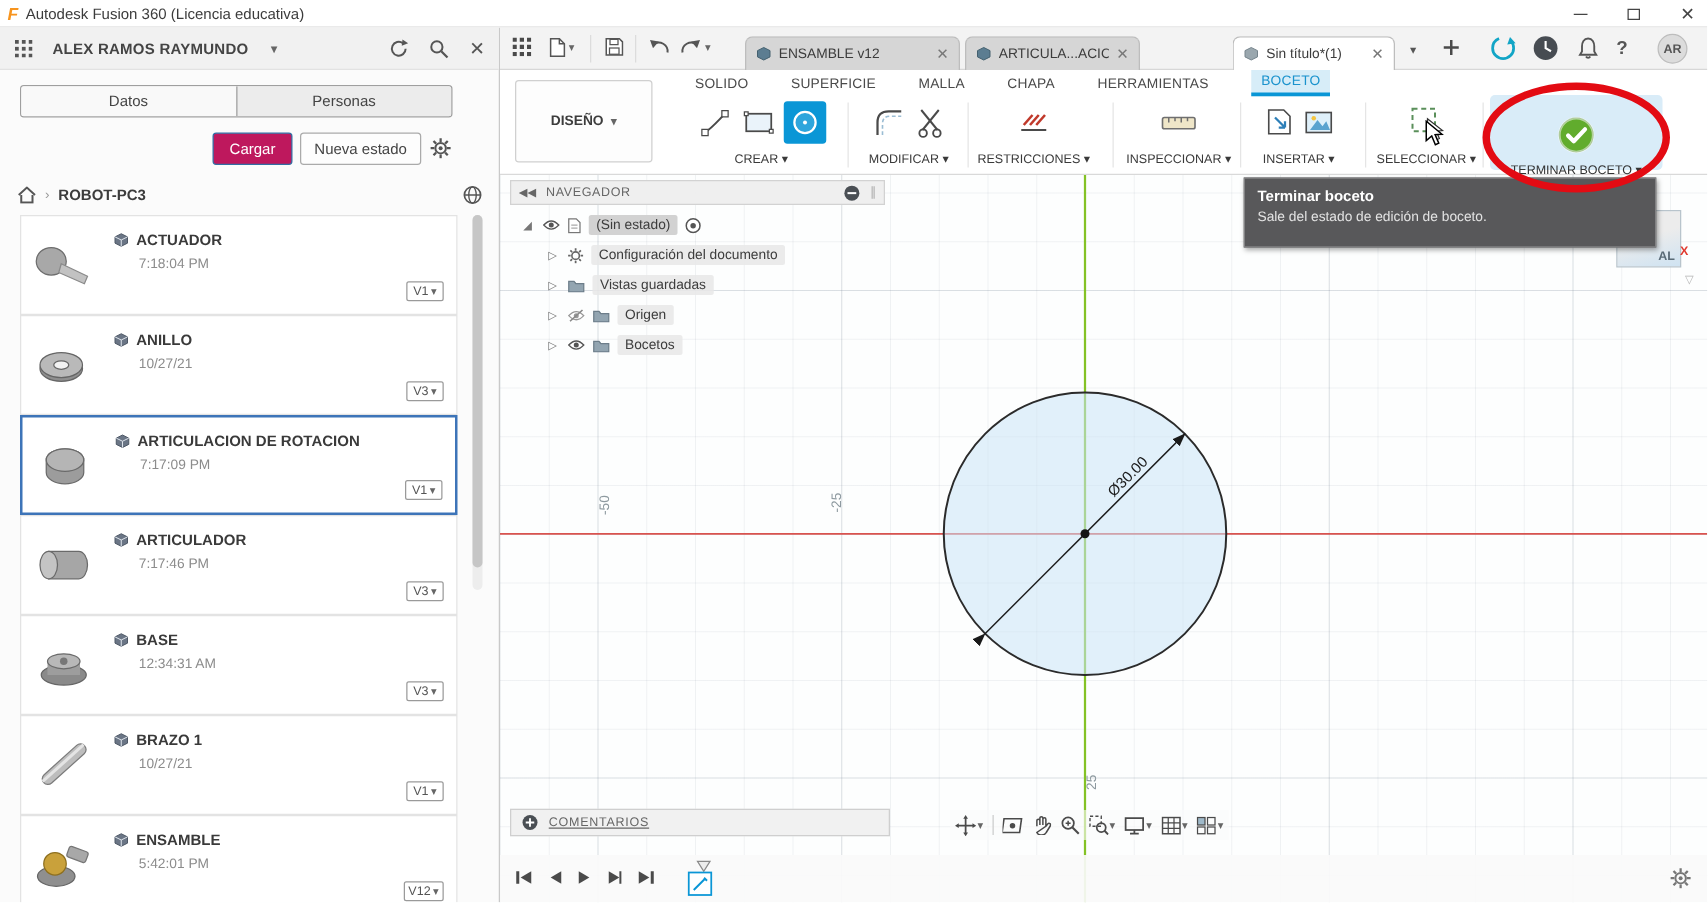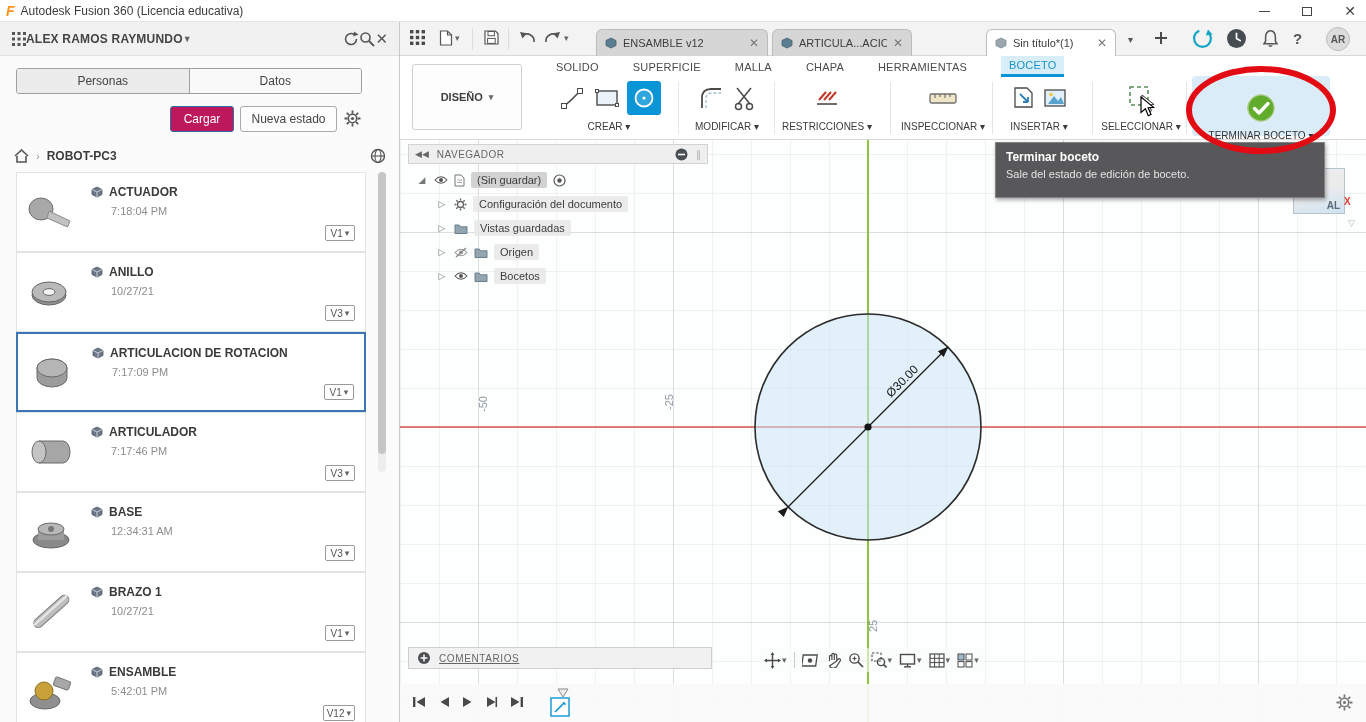--- a/index.html
+++ b/index.html
@@ -12,21 +12,21 @@
   #titlebar{position:absolute;left:0;top:0;width:1366px;height:22px;background:#fff;border-bottom:1px solid #e4e4e4;display:flex;align-items:center;padding-left:6px;gap:6px;z-index:30;}
   .fusion-f{font-weight:bold;font-size:14px;color:#f7941e;font-style:italic;line-height:1;}
   .tb-title{font-size:12px;color:#3c3c3c;}
   .win-btns{position:absolute;right:10px;top:0;height:22px;display:flex;gap:32px;align-items:center;}
   .win-min{display:inline-block;width:11px;height:1px;border-bottom:1.6px solid #444;}
   .win-max{display:inline-block;width:10px;height:9px;border:1.4px solid #444;}
   .win-close{font-size:14px;color:#444;line-height:1;}
 
   
   #left-panel{position:absolute;left:0;top:22px;width:400px;height:700px;background:#fbfbfb;border-right:1px solid #c9c9c9;overflow:hidden;z-index:20;}
-  .lp-header{position:absolute;left:0;top:0;width:400px;height:34px;background:#f1f1f1;display:flex;align-items:center;padding:0 12px;gap:0;border-bottom:1px solid #e2e2e2;}
+  .lp-header{position:absolute;left:0;top:0;width:400px;height:34px;background:#f1f1f1;display:flex;align-items:center;padding:0 12px;gap:16px;border-bottom:1px solid #e2e2e2;}
   .lp-user{font-size:12px;font-weight:bold;color:#444;letter-spacing:.2px;}
   .chev{font-size:9px;color:#666;}
   .lp-hspace{flex:1;}
   .seg-tabs{position:absolute;left:16px;top:46px;width:346px;height:26px;display:flex;border:1px solid #9f9f9f;border-radius:3px;overflow:hidden;}
   .seg-tab{flex:1;display:flex;align-items:center;justify-content:center;font-size:12px;color:#444;background:#ececec;}
   .seg-tab.active{background:#f9f9f9;}
   .seg-tab + .seg-tab{border-left:1px solid #9f9f9f;}
   .lp-actions{position:absolute;left:0;top:84px;width:400px;height:30px;}
   .btn-blue{position:absolute;left:170px;top:0;width:64px;height:26px;background:#be185d;color:#fff;border:1px solid #316da3;border-radius:3px;display:flex;align-items:center;justify-content:center;font-size:12px;}
   .btn-plain{position:absolute;left:240px;top:0;width:97px;height:26px;background:#fdfdfd;color:#444;border:1px solid #aaa;border-radius:3px;display:flex;align-items:center;justify-content:center;font-size:12px;}
@@ -164,25 +164,25 @@
       <span>
         <svg width="16" height="16" viewBox="0 0 16 16">
             <circle cx="6.5" cy="6.5" r="4.5" fill="none" stroke="#555" stroke-width="1.6"></circle>
             <line x1="10" y1="10" x2="15" y2="15" stroke="#555" stroke-width="1.8"></line>
           </svg>
       </span>
       <span style="font-size:15px;color:#555;">✕</span>
     </div>
 
     <div class="seg-tabs">
+      <div class="seg-tab active">
+          <span>Datos</span>
+        </div>
       <div class="seg-tab">
           <span>Personas</span>
-        </div>
-      <div class="seg-tab active">
-          <span>Datos</span>
         </div>
     </div>
 
     <div class="lp-actions">
       <div class="btn-blue">
           <span>Cargar</span>
         </div>
       <div class="btn-plain">
           <span>Nueva estado</span>
         </div>
@@ -676,21 +676,21 @@
                 <path d="M1 5 Q7 -1.5 13 5 Q7 11.5 1 5 Z" fill="#fff" stroke="#555" stroke-width="1.1"></path>
                 <circle cx="7" cy="5" r="2" fill="#555"></circle>
               </svg>
             </span>
           <span>
               <svg width="11" height="13" viewBox="0 0 11 13">
                 <path d="M1 1 h6 l3 3 v8 h-9 Z" fill="#fff" stroke="#777"></path>
                 <path d="M3 6 h5 M3 8.5 h5" stroke="#aaa"></path>
               </svg>
             </span>
-          <span class="tlabel rootsel">(Sin guardar)</span>
+          <span class="tlabel rootsel">(Sin estado)</span>
           <span>
               <svg width="13" height="13" viewBox="0 0 13 13">
                 <circle cx="6.5" cy="6.5" r="5.5" fill="#fff" stroke="#555" stroke-width="1.2"></circle>
                 <circle cx="6.5" cy="6.5" r="2.2" fill="#555"></circle>
               </svg>
             </span>
         </div>
         <div class="trow">
           <span class="indent"></span>
           <span class="tri">▷</span>

